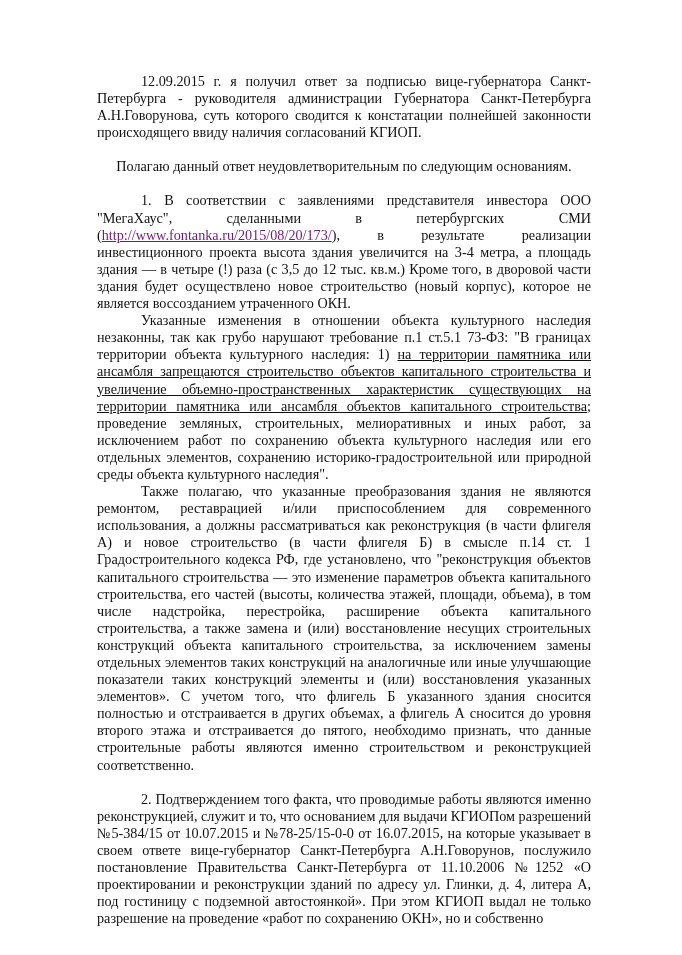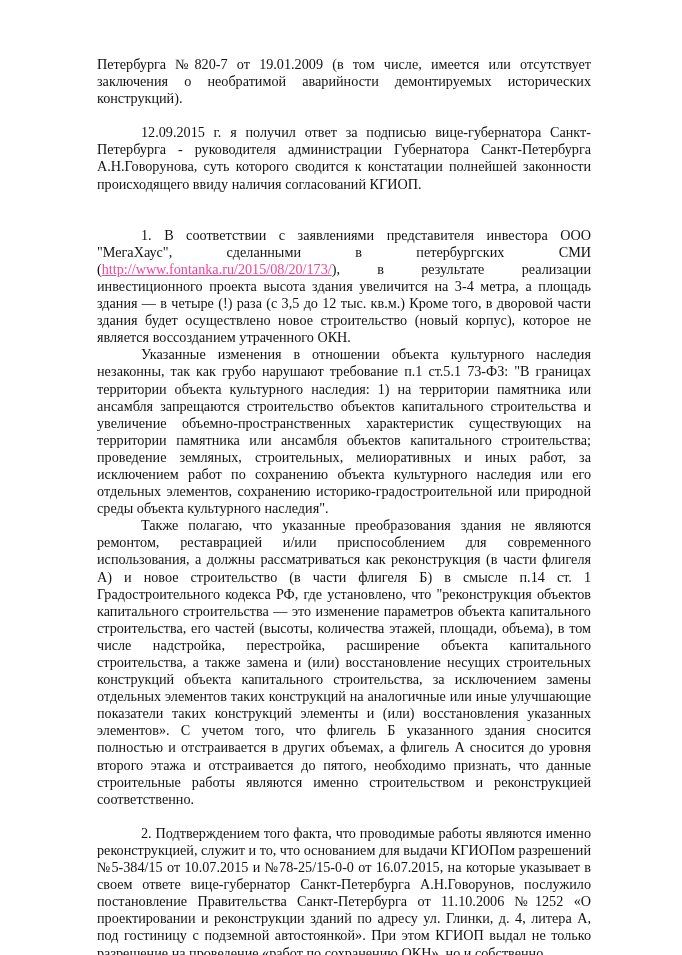--- a/index.html
+++ b/index.html
@@ -6,37 +6,37 @@
   body { width: 682px; height: 955px; position: relative; overflow: hidden; }
   .page {
     position: absolute; left: 97px; top: 56px; width: 494px;
     font-family: "Liberation Serif", "DejaVu Serif", serif;
     font-size: 14.2px; line-height: 17.1px; color: #111;
   }
   .p { margin: 0; text-align: justify; text-align-last: left; }
   .ind { text-indent: 44px; }
   .gap { height: 17px; }
   .center { text-align: center; text-align-last: center; }
-  .u { }
+  .u { text-decoration: underline; }
   .i { }
-  a.link { color: #ec4899; text-decoration: underline; }
+  a.link { color: #701a75; text-decoration: underline; }
 </style>
 </head>
 <body>
 
 <div class="page">
 
-  <p class="p"><span>Петербурга №820-7 от 19.01.2009 (в том числе, имеется или отсутствует заключения о необратимой аварийности демонтируемых исторических конструкций).</span></p>
 
   <div class="gap"></div>
 
   <p class="p ind"><span>12.09.2015 г. я получил ответ за подписью вице-губернатора Санкт-Петербурга - руководителя администрации Губернатора Санкт-Петербурга А.Н.Говорунова, суть которого сводится к констатации полнейшей законности происходящего ввиду наличия согласований КГИОП.</span></p>
 
   <div class="gap"></div>
 
+  <p class="p center"><span>Полагаю данный ответ неудовлетворительным по следующим основаниям.</span></p>
 
   <div class="gap"></div>
 
   <p class="p ind"><span>1. В соответствии с заявлениями представителя инвестора ООО "МегаХаус", сделанными в петербургских СМИ (</span><a class="link">http://www.fontanka.ru/2015/08/20/173/</a><span>), в результате реализации инвестиционного проекта высота здания увеличится на 3-4 метра, а  площадь здания — в четыре (!) раза (с 3,5 до 12 тыс. кв.м.)  Кроме того, в дворовой части здания будет осуществлено новое строительство (новый корпус), которое не является воссозданием утраченного ОКН.</span></p>
 
   <p class="p ind"><span>Указанные изменения в отношении объекта культурного наследия незаконны, так как грубо нарушают требование п.1 ст.5.1 73-ФЗ: "В границах территории объекта культурного наследия: 1) </span><span class="u">на территории памятника или ансамбля запрещаются строительство объектов капитального строительства и увеличение объемно-пространственных характеристик существующих на территории памятника или ансамбля объектов капитального строительства</span><span>; проведение земляных, строительных, мелиоративных и иных работ, за исключением работ по сохранению объекта культурного наследия или его отдельных элементов, сохранению историко-градостроительной или природной среды объекта культурного наследия".</span></p>
 
   <p class="p ind"><span>Также полагаю, что указанные преобразования здания не являются ремонтом, реставрацией и/или приспособлением для современного использования, а должны рассматриваться как реконструкция (в части флигеля А) и новое строительство (в части флигеля Б) в смысле п.14 ст. 1 Градостроительного кодекса РФ, где установлено, что "реконструкция объектов капитального строительства — это </span><span class="i">изменение параметров</span><span> объекта капитального строительства, его частей (</span><span class="i">высоты, количества этажей, площади, объема</span><span>), в том числе </span><span class="i">надстройка, перестройка, расширение</span><span> объекта капитального строительства, а также </span><span class="i">замена и (или) восстановление</span><span> несущих строительных конструкций объекта капитального строительства, </span><span class="i">за исключением замены отдельных элементов</span><span> таких конструкций на аналогичные или иные улучшающие показатели таких конструкций элементы и (или) восстановления указанных элементов». С учетом того, что флигель Б указанного здания сносится полностью и отстраивается в других объемах, а флигель А сносится до уровня второго этажа и отстраивается до пятого, необходимо признать, что данные строительные работы являются именно строительством и реконструкцией соответственно.</span></p>
 
   <div class="gap"></div>

